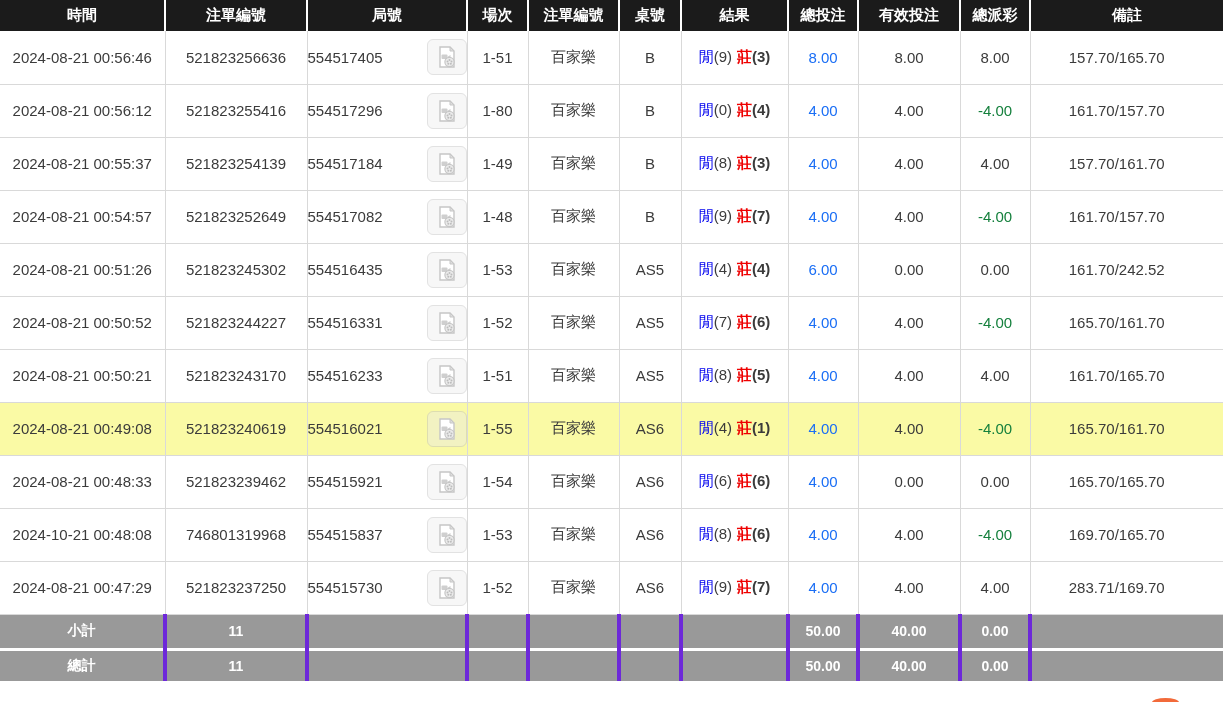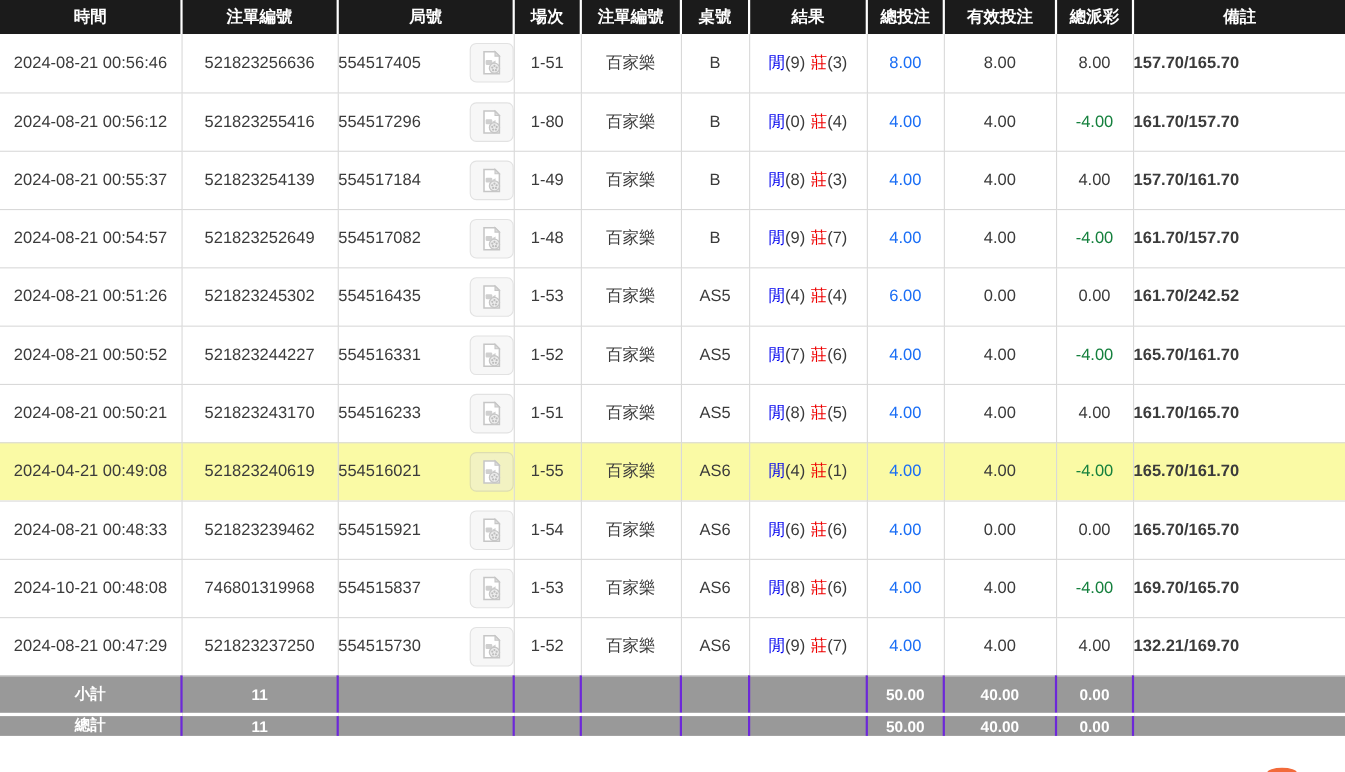--- a/index.html
+++ b/index.html
@@ -43,30 +43,30 @@
     height: 53px;
     background: #ffffff;
     border-bottom: 1px solid #d9d9d9;
     border-right: 1px solid #d9d9d9;
     text-align: center;
     font-size: 15px;
     color: #3b3b3b;
     padding: 0;
   }
   tbody td:last-child { border-right: none; }
-  tbody td.c-remark { text-align: left; padding-right: 20px; font-weight: bold; }
+  tbody td.c-remark { text-align: center; padding-right: 20px; }
   tbody tr.highlight td { background: #fafaa5; }
 
   .c-total  { color: #1a6ef5; }
   .neg      { color: #15803d; }
 
   .res-p .p-label { color: #0000ee; }
   .res-b .b-label { color: #ee0000; }
   .res-p, .res-b { white-space: nowrap; }
-  .res-b { margin-left: 5px; }
+  .res-b { margin-left: 5px; font-weight: bold; }
 
   .round-wrap {
     display: flex;
     align-items: center;
     justify-content: space-between;
     gap: 5px;
   }
   .video-btn {
     width: 40px; height: 36px;
     background: #f7f7f7;
@@ -80,25 +80,25 @@
   }
   tr.highlight .video-btn { background: #f2f2c2; border-color: #ddddb0; }
 
   tfoot td {
     background: #999999;
     color: #ffffff;
     font-size: 14px;
     font-weight: bold;
     height: 35px;
     text-align: center;
-    border-right: 2px solid #6d28d9;
+    border-right: 4px solid #6d28d9;
     padding: 0;
   }
   tfoot td:last-child { border-right: none; }
-  tfoot tr.grand-total td { border-top: 3px solid #ffffff; height: 20px; }
+  tfoot tr.grand-total td { border-top: 3px solid #ffffff; height: 32px; }
 
   .bottom-peek {
     position: absolute;
     left: 1152px;
     top: 698px;
     width: 27px;
     height: 9px;
     background: #f26a3a;
     border-radius: 50%;
   }
@@ -361,21 +361,21 @@
     <td class="c-table">AS5</td>
     <td class="c-result">
       <span class="res-p"><span class="p-label">閒</span><span class="p-val">(8)</span></span><span class="res-b"><span class="b-label">莊</span><span class="b-val">(5)</span></span>
     </td>
     <td class="c-total">4.00</td>
     <td class="c-valid">4.00</td>
     <td class="c-payout">4.00</td>
     <td class="c-remark">161.70/165.70</td>
   </tr>
       <tr class="data-row highlight">
-    <td class="c-time">2024-04-21 00:49:08</td>
+    <td class="c-time">2024-08-21 00:49:08</td>
     <td class="c-bet">521823240619</td>
     <td class="c-round">
       <div class="round-wrap">
         <span class="round-no">554516021</span>
         <button class="video-btn">
           <svg width="24" height="24" viewBox="0 0 24 24">
             <path d="M5 2 h10 l4 4 v16 h-14 z" fill="#ffffff" stroke="#c6c6c6" stroke-width="1.4"></path>
             <path d="M15 2 v4 h4 z" fill="#dddddd" stroke="#c6c6c6" stroke-width="1"></path>
             <rect x="6.5" y="9.5" width="6" height="4.5" rx="1" fill="#cfcfcf"></rect>
             <path d="M12.5 11.7 l3 -1.7 v4 l-3 -1.7 z" fill="#cfcfcf"></path>
@@ -490,21 +490,21 @@
     </td>
     <td class="c-session">1-52</td>
     <td class="c-game">百家樂</td>
     <td class="c-table">AS6</td>
     <td class="c-result">
       <span class="res-p"><span class="p-label">閒</span><span class="p-val">(9)</span></span><span class="res-b"><span class="b-label">莊</span><span class="b-val">(7)</span></span>
     </td>
     <td class="c-total">4.00</td>
     <td class="c-valid">4.00</td>
     <td class="c-payout">4.00</td>
-    <td class="c-remark">132.21/169.70</td>
+    <td class="c-remark">283.71/169.70</td>
   </tr>
     </tbody>
   <tfoot>
     <tr class="sub-total">
       <td>小計</td>
       <td>11</td>
       <td></td>
       <td></td>
       <td></td>
       <td></td>

